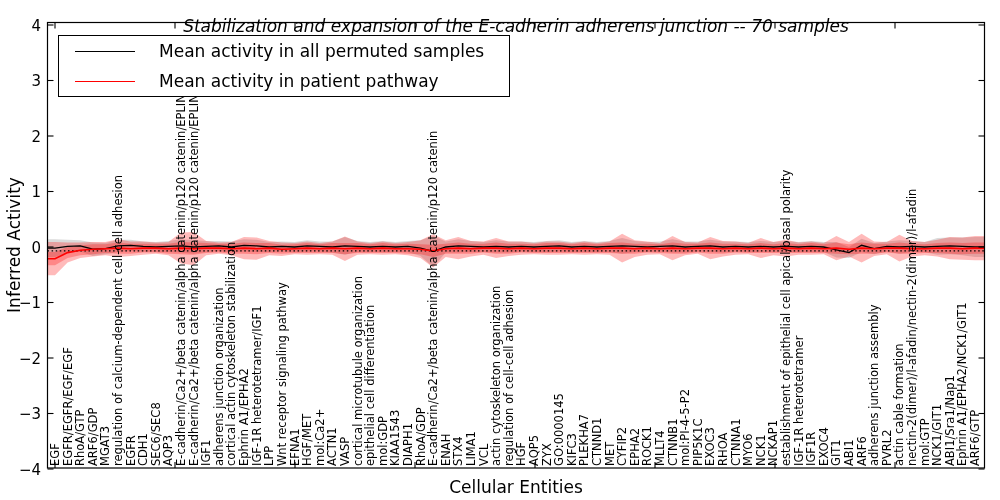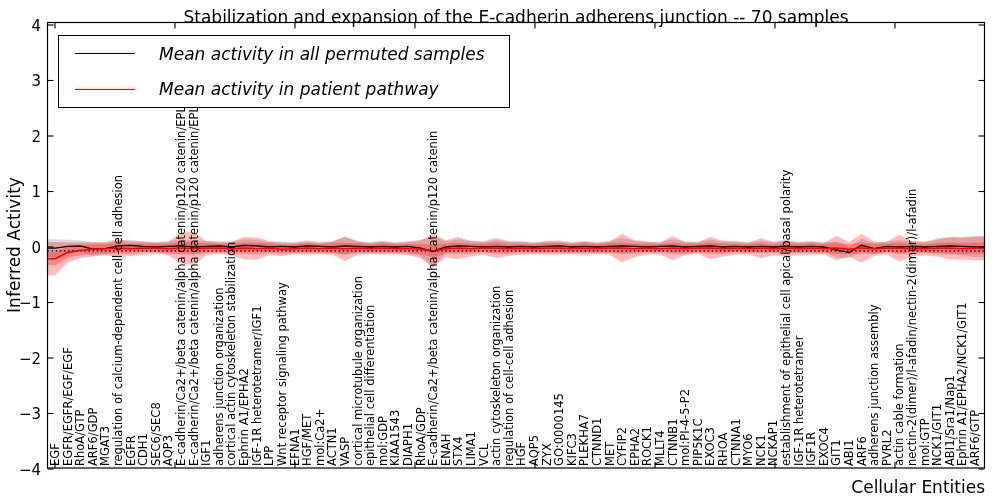--- a/index.html
+++ b/index.html
@@ -1,27 +1,27 @@
 <!DOCTYPE html>
 <html><head>
 <meta charset="utf-8">
 <style>
   html,body{margin:0;padding:0;background:#fff;}
   .figure{position:relative;width:1000px;height:500px;background:#ffffff;
           font-family:"DejaVu Sans",sans-serif;overflow:hidden;}
-  .title{position:absolute;left:47px;top:7px;width:938px;text-align:center;
-         font-size:17px;color:#000;white-space:nowrap;}
+  .title{position:absolute;left:47px;top:16px;width:938px;text-align:center;
+         font-size:17px;color:#000;white-space:nowrap;font-style:italic;}
   .ylabel{position:absolute;left:14px;top:245px;transform:translate(-50%,-50%) rotate(-90deg);
           font-size:17px;color:#000;white-space:nowrap;}
-  .xlabel{position:absolute;left:47px;top:477px;width:938px;text-align:right;
+  .xlabel{position:absolute;left:47px;top:477px;width:938px;text-align:center;
           font-size:17px;color:#000;}
   svg.plot{position:absolute;left:0;top:0;}
-  .legend{position:absolute;left:58px;top:35px;width:452px;height:73px;
+  .legend{position:absolute;left:58px;top:35px;width:452px;height:62px;
           background:#ffffff;border:1.2px solid #000;box-sizing:border-box;
-          display:flex;flex-direction:column;justify-content:space-around;font-style:italic;}
+          display:flex;flex-direction:column;justify-content:space-around;}
   .legend-row{display:flex;align-items:center;padding-left:16px;}
   .legend-swatch{display:inline-block;width:60px;height:0;border-top:1.7px solid #000;}
   .legend-label{font-size:17px;color:#000;padding-left:24px;white-space:nowrap;}
 </style>
 </head>
 <body>
 
 <div class="figure">
   <svg class="plot" id="plot" width="1000" height="500" viewBox="0 0 1000 500">
       <path d="M47.5,239.2L55.0,239.2L67.6,239.8L80.2,240.3L92.8,242.6L105.4,243.1L118.0,239.8L130.6,239.8L143.2,241.4L155.8,242.0L168.4,240.9L181.0,239.2L193.6,240.3L206.2,240.9L218.8,240.9L231.4,241.4L244.0,239.2L256.6,239.8L269.2,242.0L281.8,241.4L294.5,242.0L307.1,240.3L319.7,241.4L332.3,241.4L344.9,237.0L357.5,240.9L370.1,242.0L382.7,240.9L395.3,242.0L407.9,240.9L420.5,240.3L433.1,235.9L445.7,241.4L458.3,239.2L470.9,240.9L483.5,242.0L496.1,240.3L508.7,241.4L521.3,241.4L533.9,242.0L546.5,240.9L559.1,240.3L571.7,242.0L584.3,240.9L596.9,242.0L609.5,240.9L622.1,238.1L634.7,240.9L647.3,242.0L659.9,241.4L672.5,239.2L685.1,241.4L697.7,241.4L710.3,239.8L722.9,241.4L735.5,241.4L748.2,242.0L760.8,240.9L773.4,242.0L786.0,240.9L798.6,242.0L811.2,240.9L823.8,242.0L836.4,242.0L849.0,247.0L861.6,238.7L874.2,243.1L886.8,241.4L899.4,240.3L912.0,240.9L924.6,242.0L937.2,238.1L949.8,237.6L962.4,237.6L975.0,237.0L984.5,237.0L984.5,257.0L975.0,257.0L962.4,255.3L949.8,254.2L937.2,254.8L924.6,252.0L912.0,252.0L899.4,253.7L886.8,251.4L874.2,254.2L861.6,252.0L849.0,258.1L836.4,257.5L823.8,252.0L811.2,252.0L798.6,252.0L786.0,252.0L773.4,252.0L760.8,252.0L748.2,252.0L735.5,251.4L722.9,252.6L710.3,252.0L697.7,251.4L685.1,252.6L672.5,252.6L659.9,251.4L647.3,252.0L634.7,252.0L622.1,253.7L609.5,252.0L596.9,252.0L584.3,252.0L571.7,252.0L559.1,251.4L546.5,252.0L533.9,252.0L521.3,251.4L508.7,252.6L496.1,252.6L483.5,252.0L470.9,252.0L458.3,252.6L445.7,252.6L433.1,267.0L420.5,255.9L407.9,252.0L395.3,252.0L382.7,252.0L370.1,252.0L357.5,252.0L344.9,254.8L332.3,252.6L319.7,251.4L307.1,251.4L294.5,252.0L281.8,251.4L269.2,252.0L256.6,252.0L244.0,251.4L231.4,252.6L218.8,250.9L206.2,252.0L193.6,253.7L181.0,252.6L168.4,252.0L155.8,252.0L143.2,251.4L130.6,250.9L118.0,252.0L105.4,254.2L92.8,255.9L80.2,251.4L67.6,253.1L55.0,257.0L47.5,257.0Z" fill="#999999" fill-opacity="0.35" stroke="none"></path>

